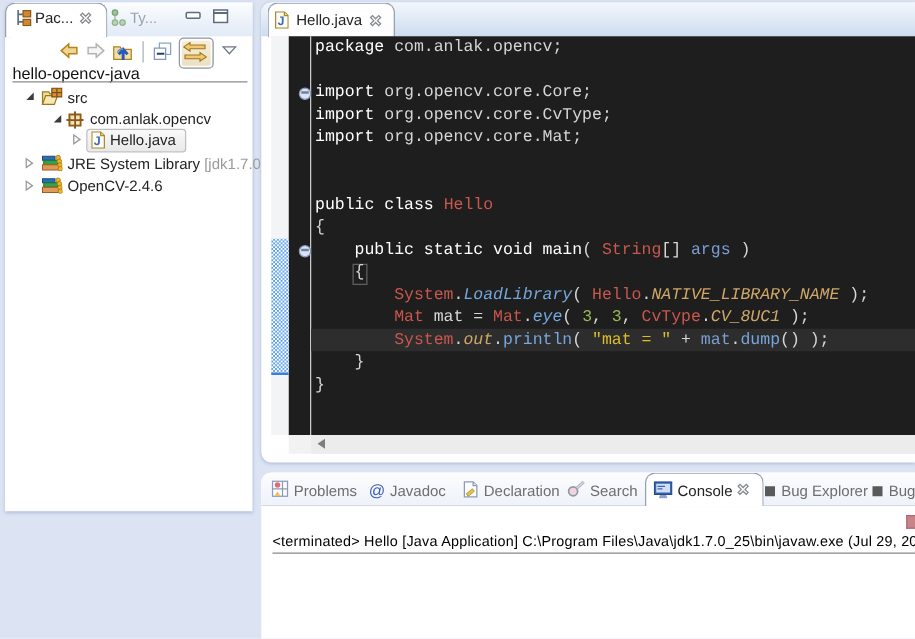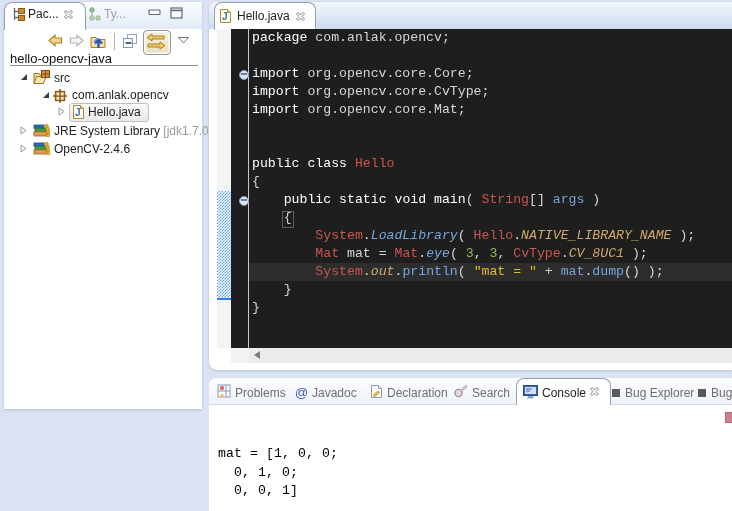--- a/index.html
+++ b/index.html
@@ -227,23 +227,21 @@
   <svg class="abs" style="left:380px;top:8px" width="11" height="11">
       <path d="M1.5 3 3 1.5 5.5 4 8 1.5 9.5 3 7 5.5 9.5 8 8 9.5 5.5 7 3 9.5 1.5 8 4 5.5z" fill="#fdfdfd" stroke="#85888c" stroke-width="1"></path>
     </svg>
   <div class="abs" style="left:403px;top:11px;width:8px;height:8px;background:#5a5a5a"></div>
   <div class="abs graytab" style="left:416px;top:8px;color:#6e6e6e">Bug Explorer</div>
   <div class="abs" style="left:489px;top:11px;width:8px;height:8px;background:#5a5a5a"></div>
   <div class="abs graytab" style="left:502px;top:8px;color:#6e6e6e">Bug</div>
 
   <div class="abs" style="left:516px;top:34px;width:7px;height:9px;background:#c9848a;border:1px solid #b06a72;border-right:none"></div>
 
-  <pre class="abs" style="left:9px;top:67px;margin:0;font:13.2px/18.5px 'Liberation Mono',monospace;letter-spacing:0.08px;color:#000">mat = [1, 0, 0;
-  0, 1, 0;
-  0, 0, 1]</pre>
+  <div class="abs" style="left:9px;top:50px;width:514px;font-size:11.5px;letter-spacing:0.18px;color:#000;border-bottom:1px solid #888;padding-bottom:2px;white-space:nowrap;overflow:hidden">&lt;terminated&gt; Hello [Java Application] C:\Program Files\Java\jdk1.7.0_25\bin\javaw.exe (Jul 29, 20</div>
 </div>
 
 <style>
 #code b{color:#ffffff;font-weight:normal}
 #code .cl{color:#c8574d}
 #code .mi{color:#74a7dd}
 #code .mb{color:#74a7dd}
 #code .sf{color:#cfa868}
 #code .str{color:#e0bd25}
 #code .num{color:#95b856}

